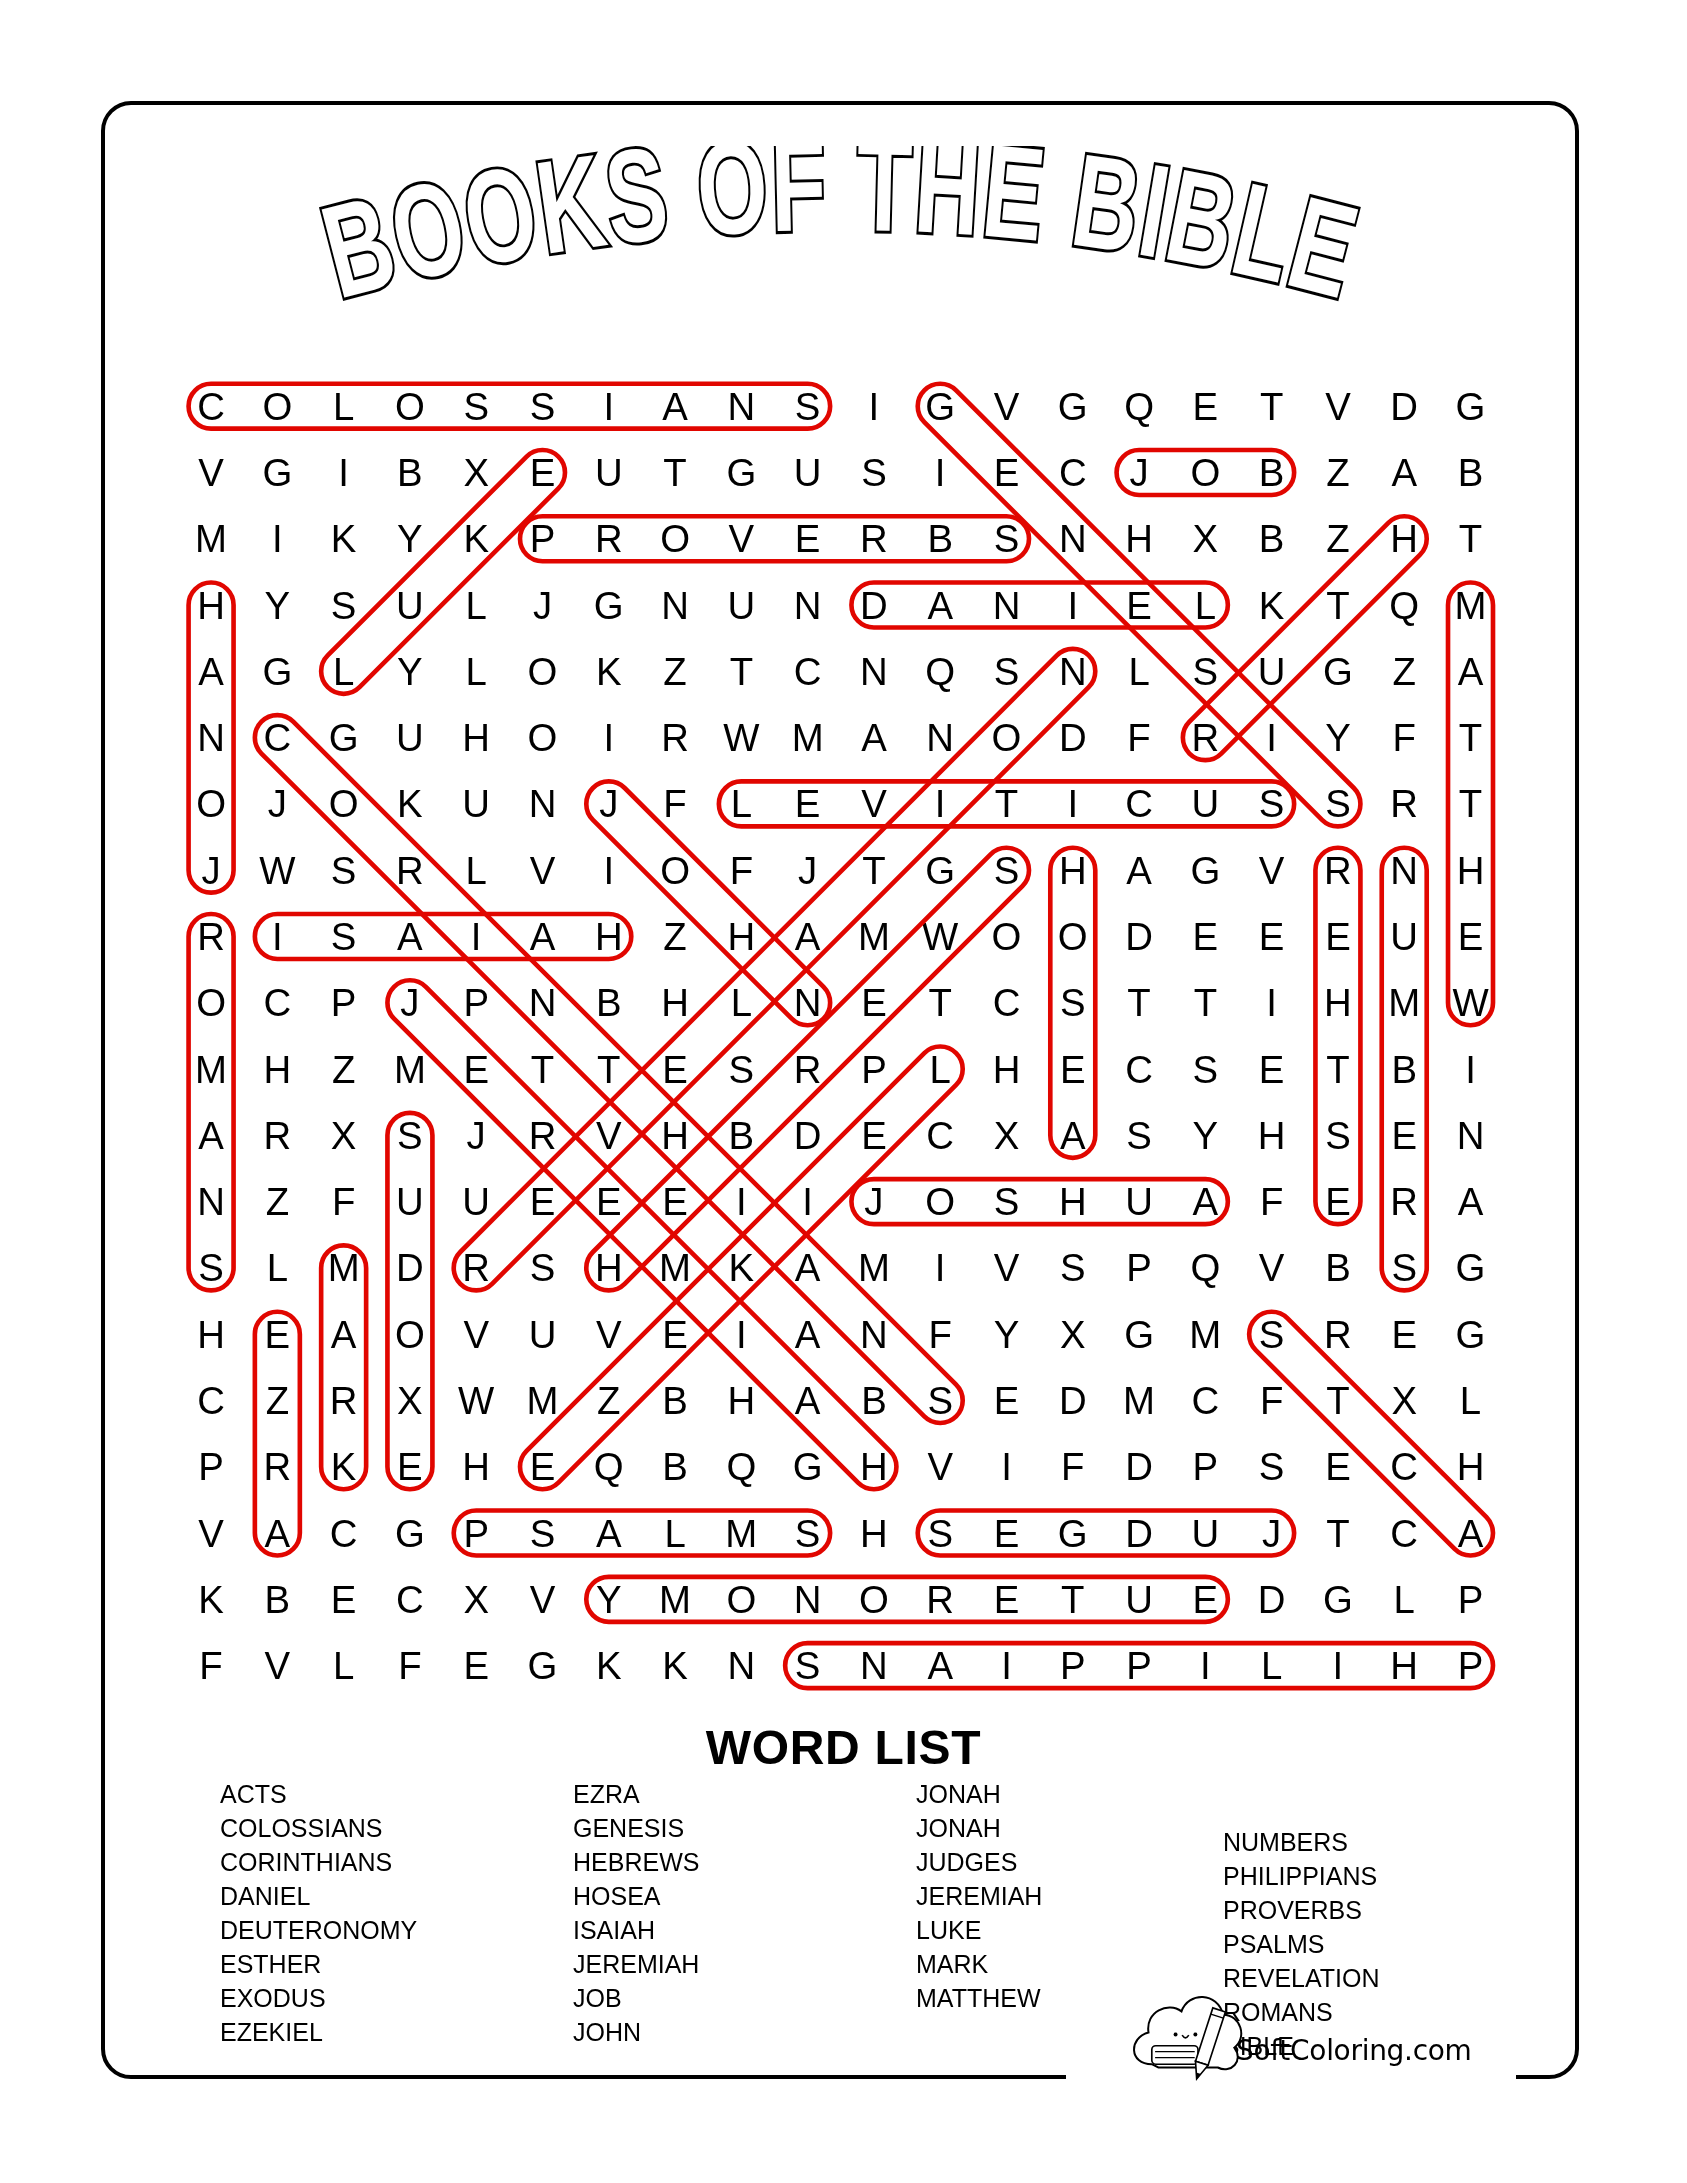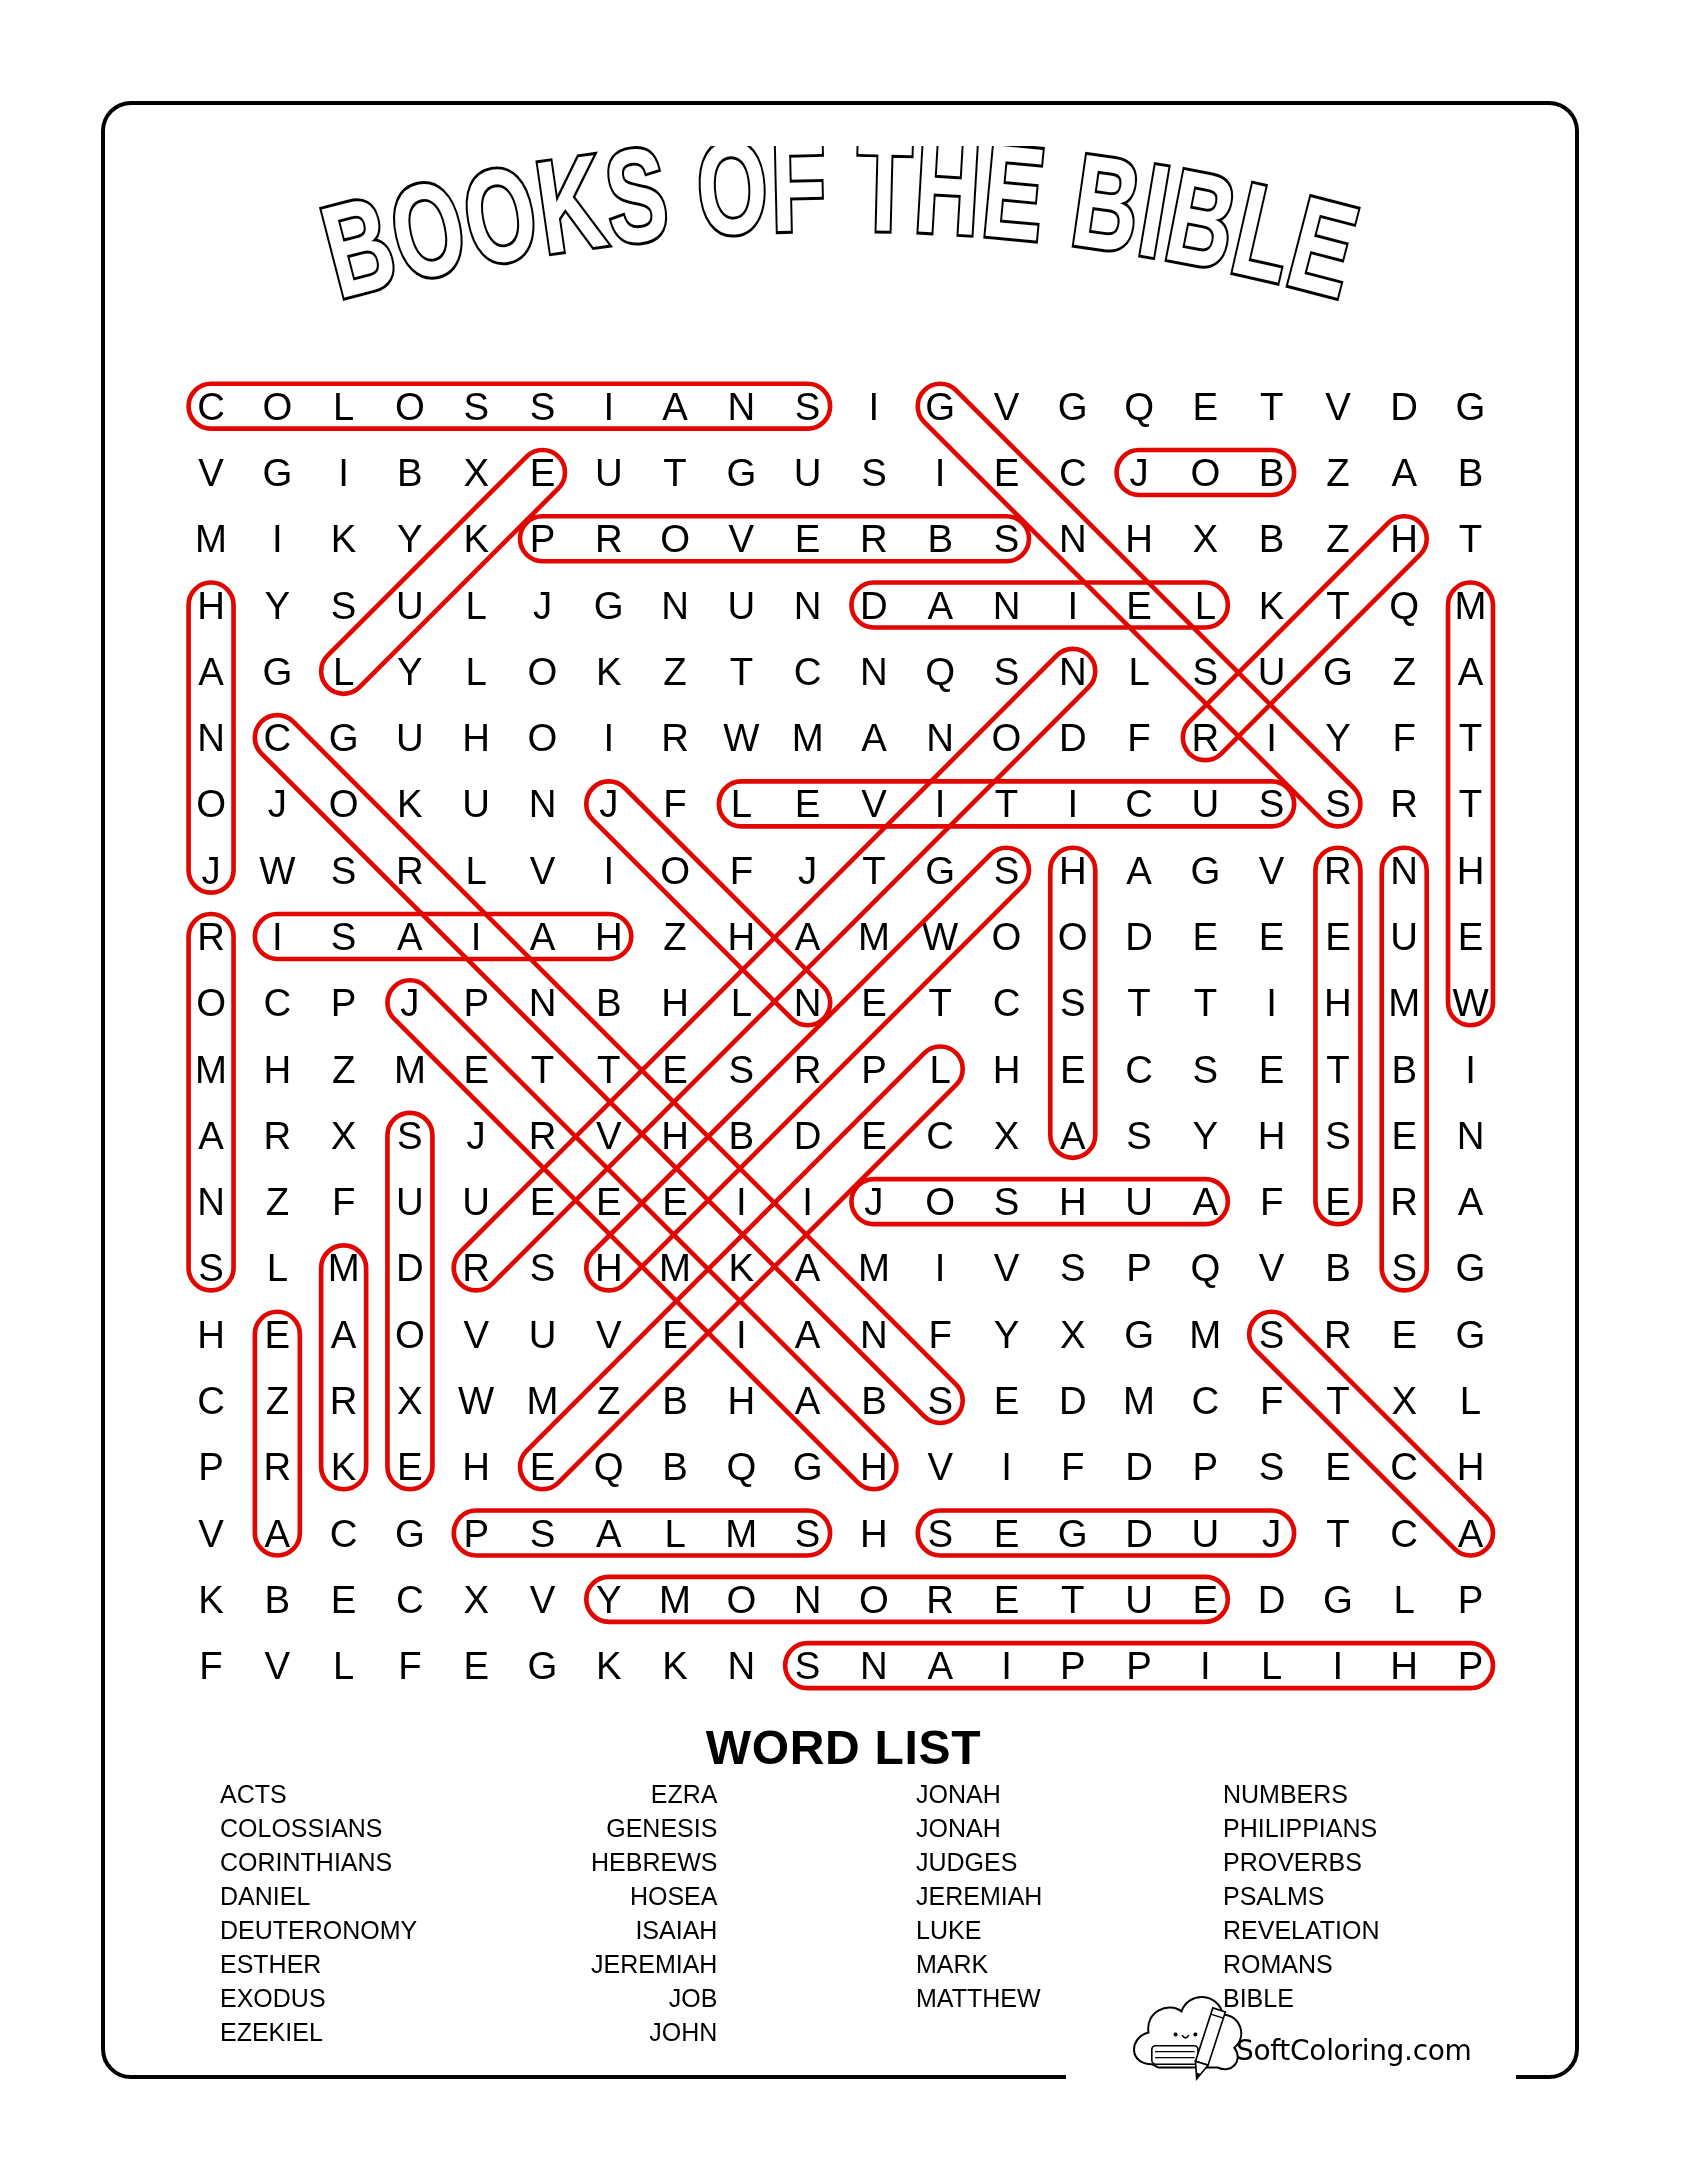--- a/index.html
+++ b/index.html
@@ -468,40 +468,40 @@
 <div class="wl-col" style="left:220px;" id="wl-col-0">
     <div>ACTS</div>
     <div>COLOSSIANS</div>
     <div>CORINTHIANS</div>
     <div>DANIEL</div>
     <div>DEUTERONOMY</div>
     <div>ESTHER</div>
     <div>EXODUS</div>
     <div>EZEKIEL</div>
   </div>
-<div class="wl-col" style="left:591px;text-align:right;" id="wl-col-1">
+<div class="wl-col" style="left:573px;" id="wl-col-1">
     <div>EZRA</div>
     <div>GENESIS</div>
     <div>HEBREWS</div>
     <div>HOSEA</div>
     <div>ISAIAH</div>
     <div>JEREMIAH</div>
     <div>JOB</div>
     <div>JOHN</div>
   </div>
 <div class="wl-col" style="left:916px;" id="wl-col-2">
     <div>JONAH</div>
     <div>JONAH</div>
     <div>JUDGES</div>
     <div>JEREMIAH</div>
     <div>LUKE</div>
     <div>MARK</div>
     <div>MATTHEW</div>
   </div>
-<div class="wl-col" style="left:1223px;" id="wl-col-3">
+<div class="wl-col" style="left:1223px;margin-top:48px;" id="wl-col-3">
     <div>NUMBERS</div>
     <div>PHILIPPIANS</div>
     <div>PROVERBS</div>
     <div>PSALMS</div>
     <div>REVELATION</div>
     <div>ROMANS</div>
     <div>BIBLE</div>
   </div>
 
 <svg class="logo" viewBox="0 0 520 150">

